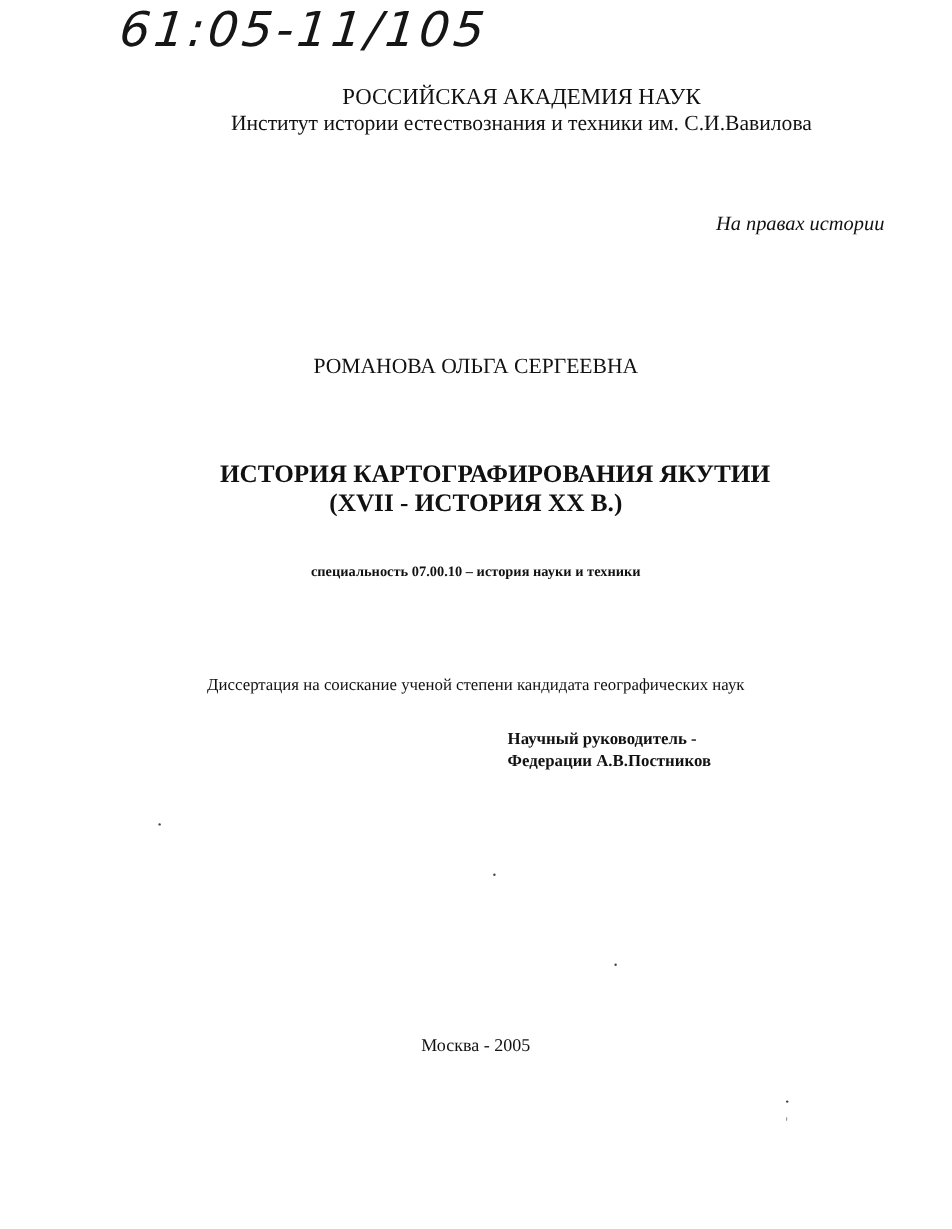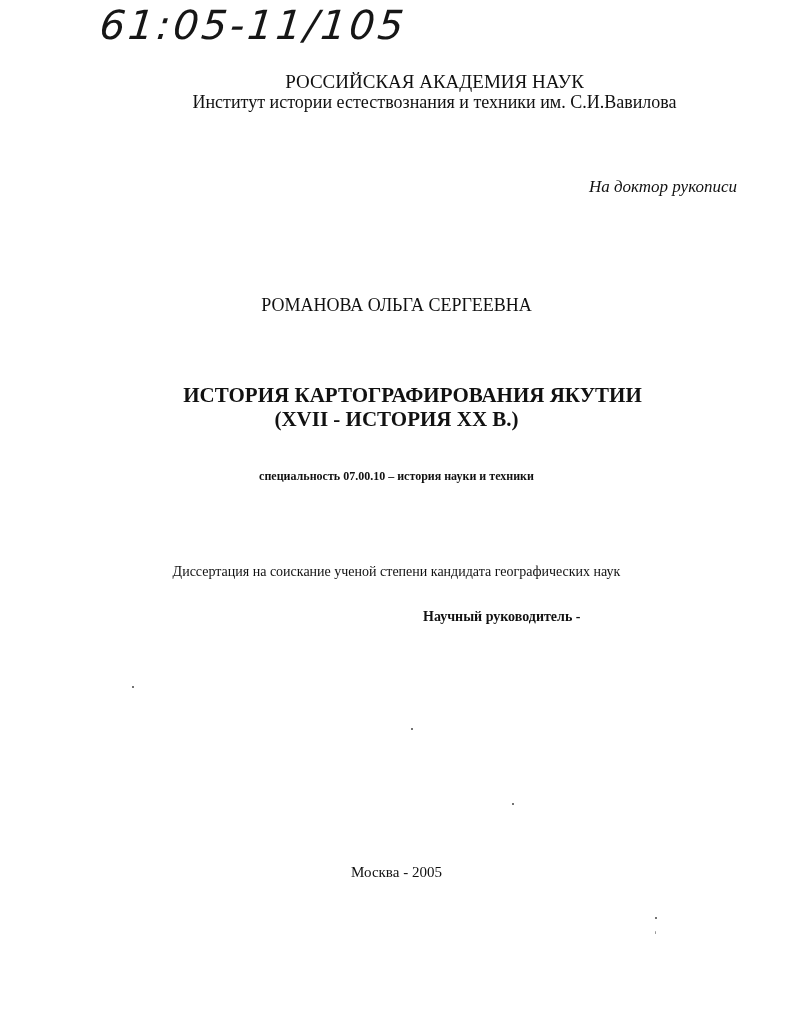--- a/index.html
+++ b/index.html
@@ -117,35 +117,36 @@
 <body>
 
 <div>
 
   <div id="catalog-number" class="abs">61:05-11/105</div>
 
   <div id="academy" class="center-line">РОССИЙСКАЯ АКАДЕМИЯ НАУК</div>
 
   <div id="institute" class="center-line">Институт истории естествознания и техники им. С.И.Вавилова</div>
 
-  <div id="manuscript-note" class="abs">На доктор рукописи</div>
+  <div id="manuscript-note" class="abs">На правах истории</div>
 
   <div id="author" class="center-line">РОМАНОВА ОЛЬГА СЕРГЕЕВНА</div>
 
   <div>
     <div id="title-line1" class="center-line">ИСТОРИЯ КАРТОГРАФИРОВАНИЯ ЯКУТИИ</div>
     <div id="title-line2" class="center-line">(XVII - ИСТОРИЯ XX В.)</div>
   </div>
 
   <div id="specialty" class="center-line">специальность 07.00.10 – история науки и техники</div>
 
   <div id="dissertation" class="center-line">Диссертация на соискание ученой степени кандидата географических наук</div>
 
   <div id="supervisor-block" class="abs">
     <span class="line">Научный руководитель -</span>
+    <span class="line">Федерации А.В.Постников</span>
   </div>
 
   <div id="city-year" class="center-line">Москва - 2005</div>
 
   <span class="speck" style="left:132px;top:686px;"></span>
   <span class="speck" style="left:411px;top:728px;"></span>
   <span class="speck" style="left:512px;top:803px;"></span>
   <span class="speck" style="left:655px;top:917px;"></span>
   <span class="speck" style="left:655px;top:931px;width:1px;height:3px;background:#999;"></span>
 

